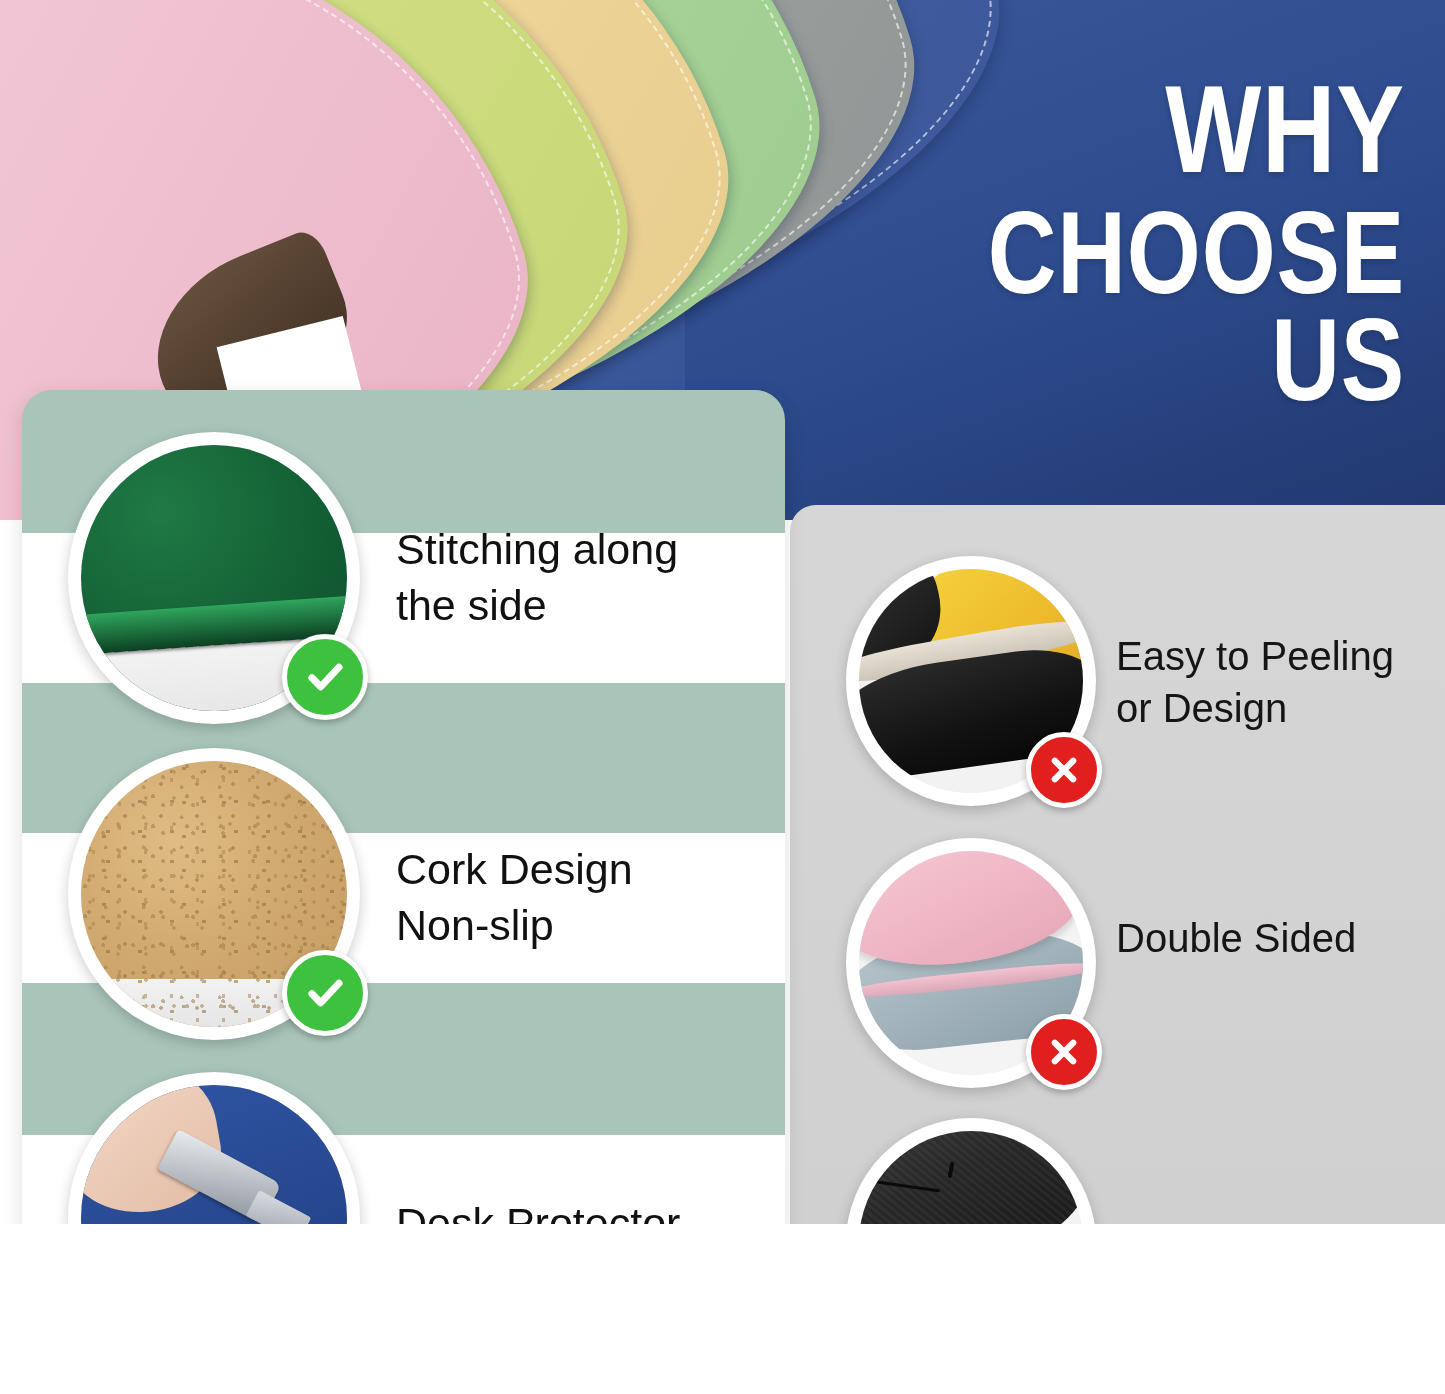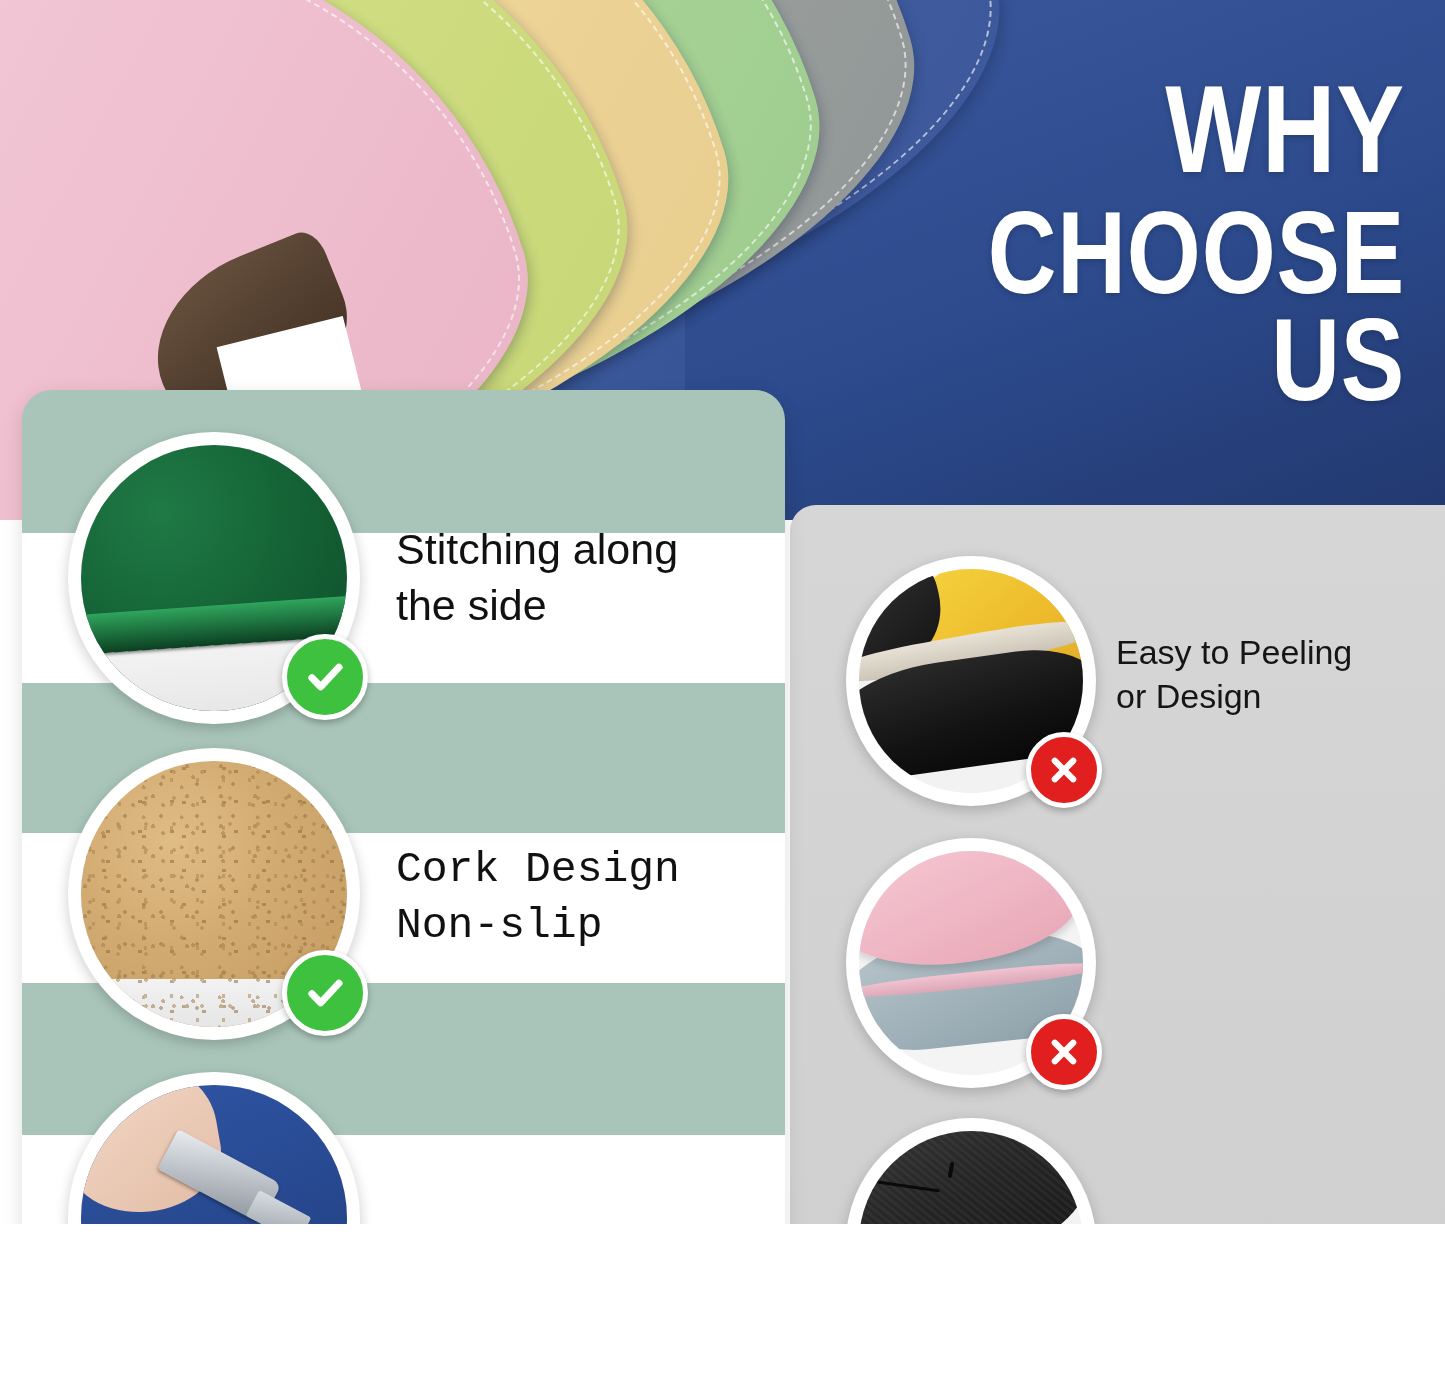--- a/index.html
+++ b/index.html
@@ -148,21 +148,21 @@
 
   
   .badge{position:absolute;border-radius:50%;display:flex;align-items:center;justify-content:center;
          border:5px solid #fff;box-shadow:0 3px 7px rgba(0,0,0,.28);}
   .badge.ok{background:#3ec13e;}
   .badge.no{background:#e21f1f;}
   .badge svg{display:block;}
 
   
   .lbl{position:absolute;color:#111;font-size:43px;line-height:1.30;font-weight:normal;}
-  .lbl.right{color:#151515;font-size:34px;}
+  .lbl.right{color:#151515;font-size:40px;}
 </style>
 </head>
 <body>
 
 <div id="stage">
 
   <div class="hero">
     <div class="hero-deep"></div>
 
     <div class="mat m-blue">
@@ -222,38 +222,41 @@
       <div class="ph-cork">
           <span class="base"></span>
         </div>
     </div>
     <div class="badge ok" style="right:-8px;bottom:4px;width:76px;height:76px;">
       <svg width="42" height="42" viewBox="0 0 24 24" aria-hidden="true">
         <path d="M4.5 12.4l5 5.2L20 6.4" fill="none" stroke="#fff" stroke-width="4" stroke-linecap="round" stroke-linejoin="round"></path>
       </svg>
     </div>
   </div>
-  <div class="lbl" style="left:396px;top:842px;width:360px;font-family:Liberation Mono, monospace;">
+  <div class="lbl" style="left:396px;top:842px;width:360px;">
     <span>Cork Design</span><br>
     <span>Non-slip</span>
   </div>
 
   <div class="circ" style="left:68px;top:1072px;width:292px;height:292px;">
     <div class="inner">
       <div class="ph-blue">
         <span class="hand"></span>
         <span class="knife"></span>
         <span class="tip"></span>
       </div>
     </div>
     <div class="badge ok" style="right:-8px;bottom:4px;width:76px;height:76px;">
       <svg width="42" height="42" viewBox="0 0 24 24" aria-hidden="true">
         <path d="M4.5 12.4l5 5.2L20 6.4" fill="none" stroke="#fff" stroke-width="4" stroke-linecap="round" stroke-linejoin="round"></path>
       </svg>
     </div>
+  </div>
+  <div class="lbl" style="left:396px;top:1196px;width:380px;">
+    <span>Desk Protector</span>
   </div>
 
   <div class="circ" style="left:846px;top:556px;width:250px;height:250px;">
     <div class="inner">
       <div class="ph-peel">
         <span class="grayp"></span>
         <span class="yel"></span>
         <span class="blk1"></span>
         <span class="fib"></span>
         <span class="blk2"></span>
@@ -278,21 +281,21 @@
         <span class="edge"></span>
       </div>
     </div>
     <div class="badge no" style="right:-6px;bottom:-2px;width:66px;height:66px;">
       <svg width="34" height="34" viewBox="0 0 24 24" aria-hidden="true">
         <path d="M5.5 5.5l13 13M18.5 5.5l-13 13" fill="none" stroke="#fff" stroke-width="4.4" stroke-linecap="round"></path>
       </svg>
     </div>
   </div>
   <div class="lbl right" style="left:1116px;top:912px;width:340px;">
-    <br>
+    <span>Double Sided</span><br>
   </div>
 
   <div class="circ" style="left:846px;top:1118px;width:250px;height:250px;">
     <div class="inner">
       <div class="ph-break">
         <span class="blktop"></span>
         <span class="crumb"></span>
         <span class="crack"></span>
         <span class="crack2"></span>
       </div>

